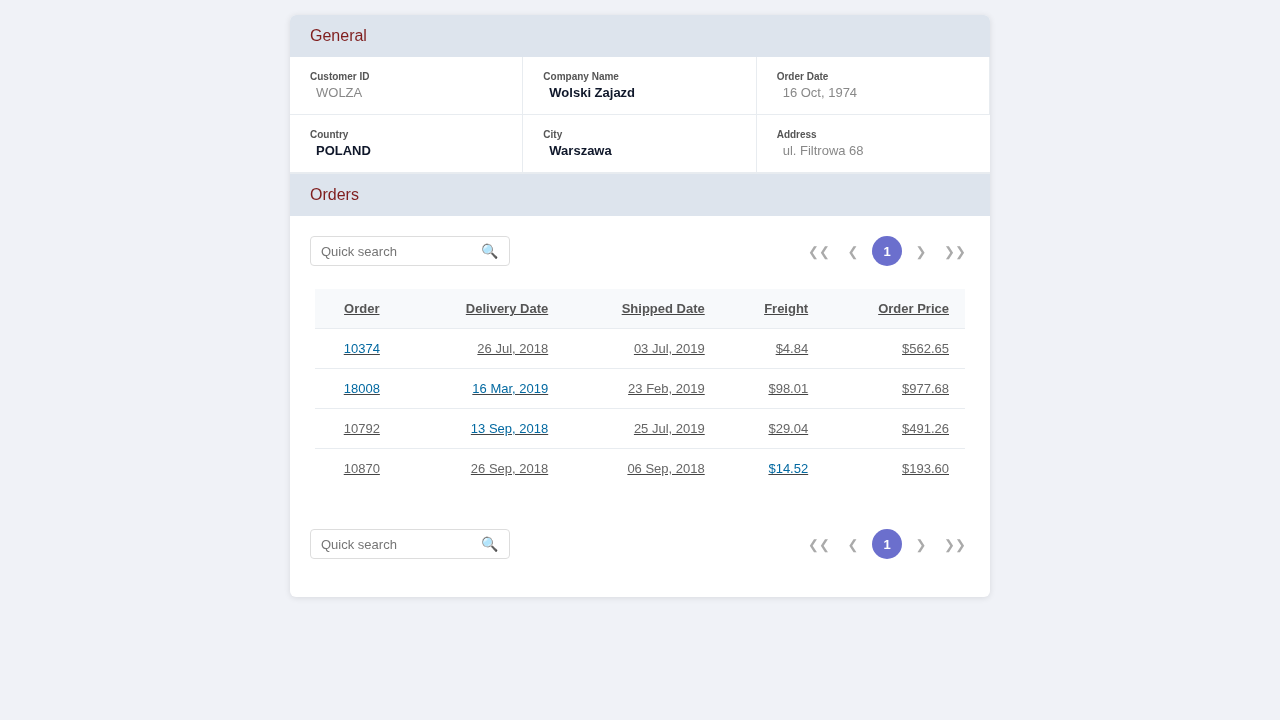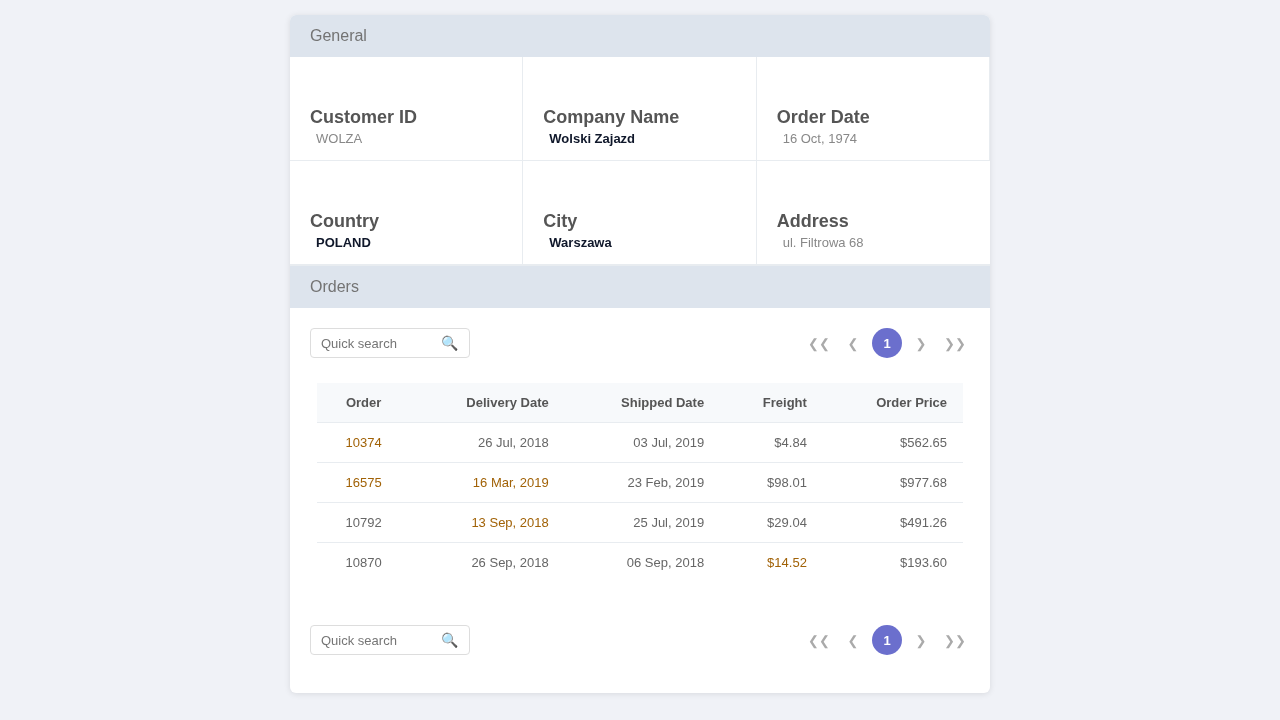--- a/index.html
+++ b/index.html
@@ -19,41 +19,40 @@
       border-radius: 6px;
       box-shadow: 0 1px 6px rgba(0,0,0,0.1);
       width: 700px;
       overflow: hidden;
     }
     .section-header {
       background: #dde4ed;
       padding: 12px 20px;
       font-size: 16px;
       font-weight: 500;
-      color: #737373;
+      color: #7f1d1d;
     }
     .fields-grid {
       display: grid;
       grid-template-columns: 1fr 1fr 1fr;
       border-bottom: 1px solid #e8ecf0;
     }
     .field-cell {
       padding: 14px 20px;
       border-right: 1px solid #e8ecf0;
       border-bottom: 1px solid #e8ecf0;
     }
     .field-cell:last-child {
       border-right: none;
     }
     .field-label {
-      font-size: 18px;
+      font-size: 10px;
       font-weight: 600;
       color: #555;
       margin-bottom: 3px;
-      margin-top: 36px;
     }
     .field-value {
       font-size: 13px;
       color: #888;
       margin-left: 6px;
     }
     .field-value.link {
       color: #0f172a;
       font-weight: bold;
     }
@@ -66,21 +65,21 @@
       justify-content: space-between;
       margin-bottom: 18px;
     }
     .search-box {
       display: flex;
       align-items: center;
       border: 1px solid #ddd;
       border-radius: 4px;
       background: #fff;
       padding: 6px 10px;
-      width: 160px;
+      width: 200px;
     }
     .search-box input {
       border: none;
       outline: none;
       font-size: 13px;
       color: #999;
       width: 100%;
       background: transparent;
     }
     .search-icon {
@@ -108,23 +107,24 @@
       transition: background 0.15s;
     }
     .page-btn.active {
       background: #6b6fcd;
       color: #fff;
       font-weight: 600;
     }
     .orders-table {
       width: 100%;
       border-collapse: collapse;
-      border: 7px solid #404040;
+      border: 5px solid #404040;
       border-radius: 4px;
       overflow: hidden;
+      text-decoration: underline;
     }
     .orders-table th {
       background: #f7f9fb;
       font-weight: 600;
       font-size: 13px;
       color: #555;
       padding: 12px 16px;
       text-align: right;
       border-bottom: 1px solid #e8ecf0;
     }
@@ -138,21 +138,21 @@
       text-align: right;
       border-bottom: 1px solid #e8ecf0;
     }
     .orders-table td:first-child {
       text-align: center;
     }
     .orders-table tr:last-child td {
       border-bottom: none;
     }
     .cell-link {
-      color: #a16207;
+      color: #0369a1;
     }
     .bottom-bar {
       padding: 16px 20px 20px;
     }
   </style>
 </head>
 <body>
 
 <div class="main-card">
 
@@ -223,21 +223,21 @@
 
         <tr>
           <td><span class="cell-link">10374</span></td>
           <td>26 Jul, 2018</td>
           <td>03 Jul, 2019</td>
           <td>$4.84</td>
           <td>$562.65</td>
         </tr>
 
         <tr>
-          <td><span class="cell-link">16575</span></td>
+          <td><span class="cell-link">18008</span></td>
           <td><span class="cell-link">16 Mar, 2019</span></td>
           <td>23 Feb, 2019</td>
           <td>$98.01</td>
           <td>$977.68</td>
         </tr>
 
         <tr>
           <td>10792</td>
           <td><span class="cell-link">13 Sep, 2018</span></td>
           <td>25 Jul, 2019</td>

